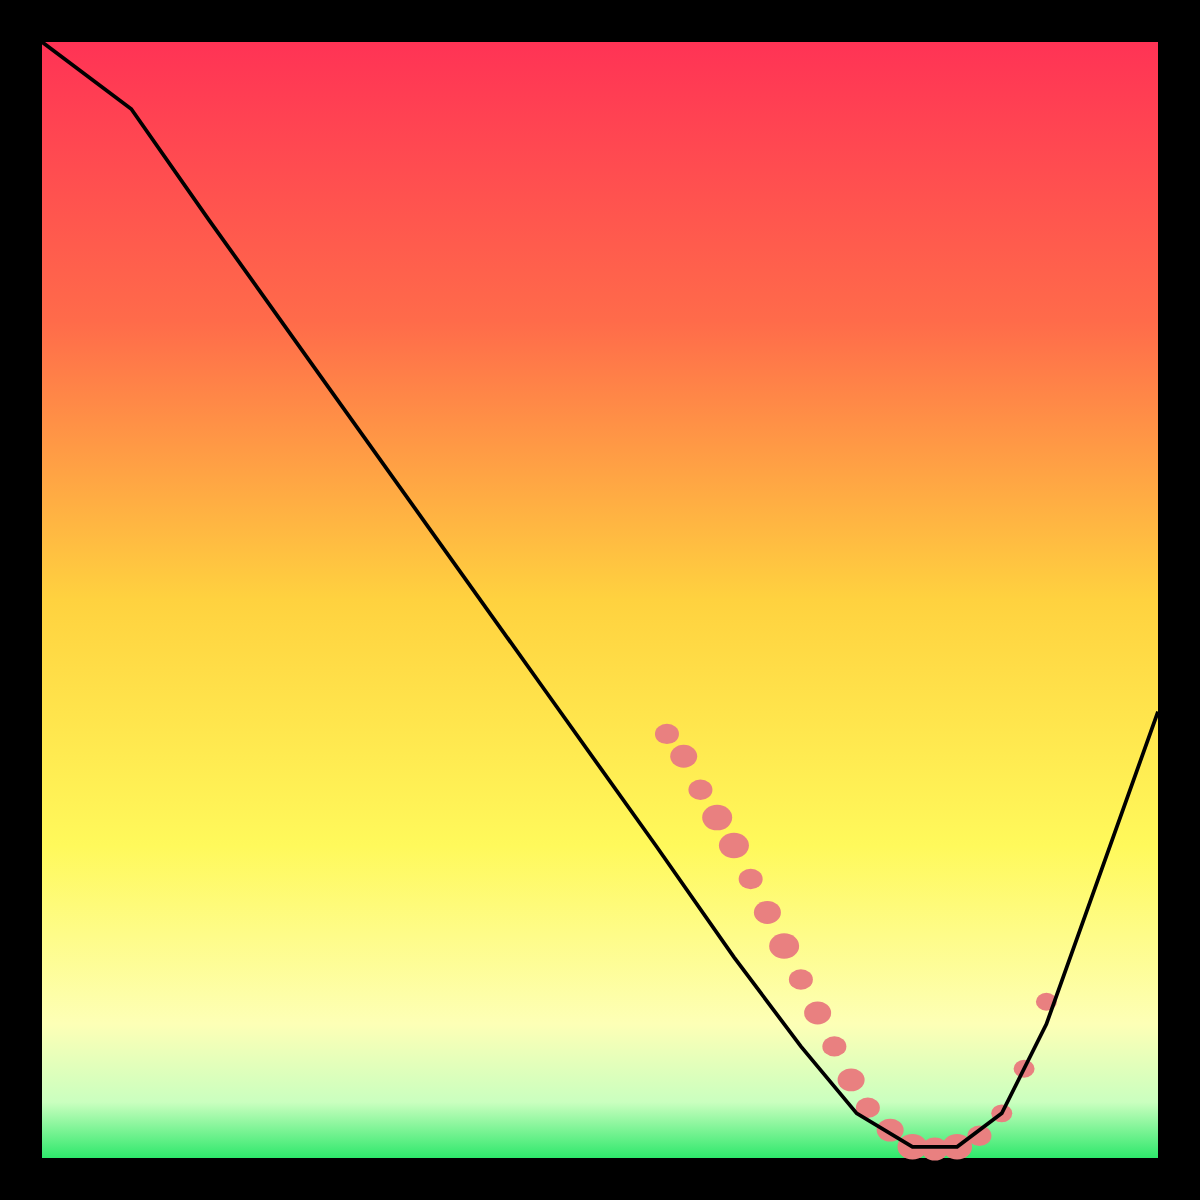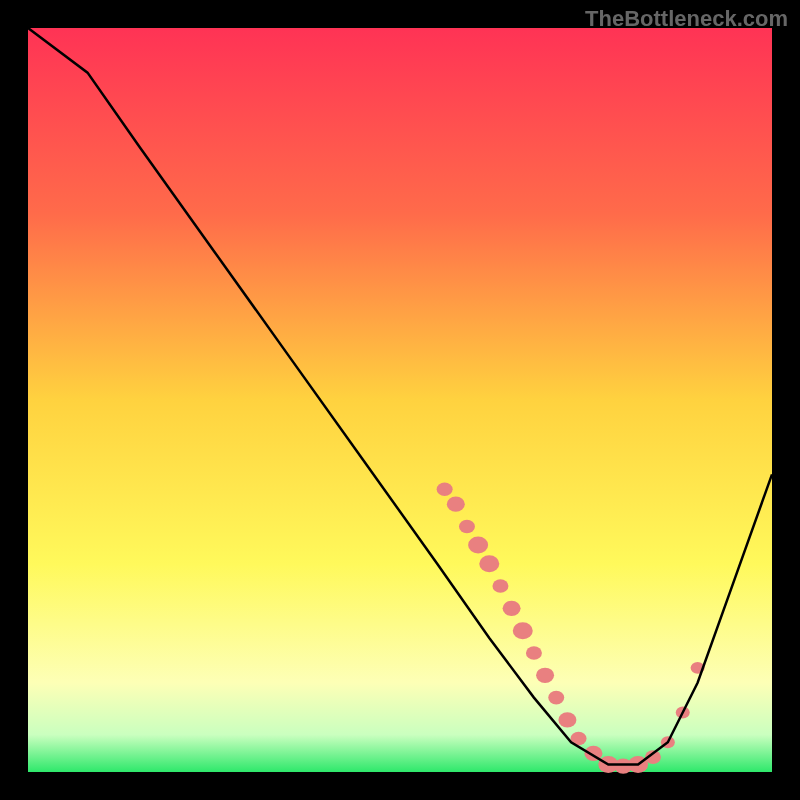--- a/index.html
+++ b/index.html
@@ -24,21 +24,20 @@
     font-weight: bold;
     color: #666;
     z-index: 10;
   }
   svg { display: block; }
 </style>
 </head>
 <body>
 
 <div class="chart-container">
-  <div class="attribution">TheBottleneck.com</div>
   <svg id="chart-svg" width="800" height="800">
     <defs>
       <linearGradient id="bg-grad" x1="0" y1="0" x2="0" y2="1">
           <stop offset="0%" stop-color="#ff3355"></stop>
           <stop offset="25%" stop-color="#ff6b4a"></stop>
           <stop offset="50%" stop-color="#ffd23f"></stop>
           <stop offset="72%" stop-color="#fff95b"></stop>
           <stop offset="88%" stop-color="#fdffb6"></stop>
           <stop offset="95%" stop-color="#caffbf"></stop>
           <stop offset="100%" stop-color="#2ee86b"></stop>

